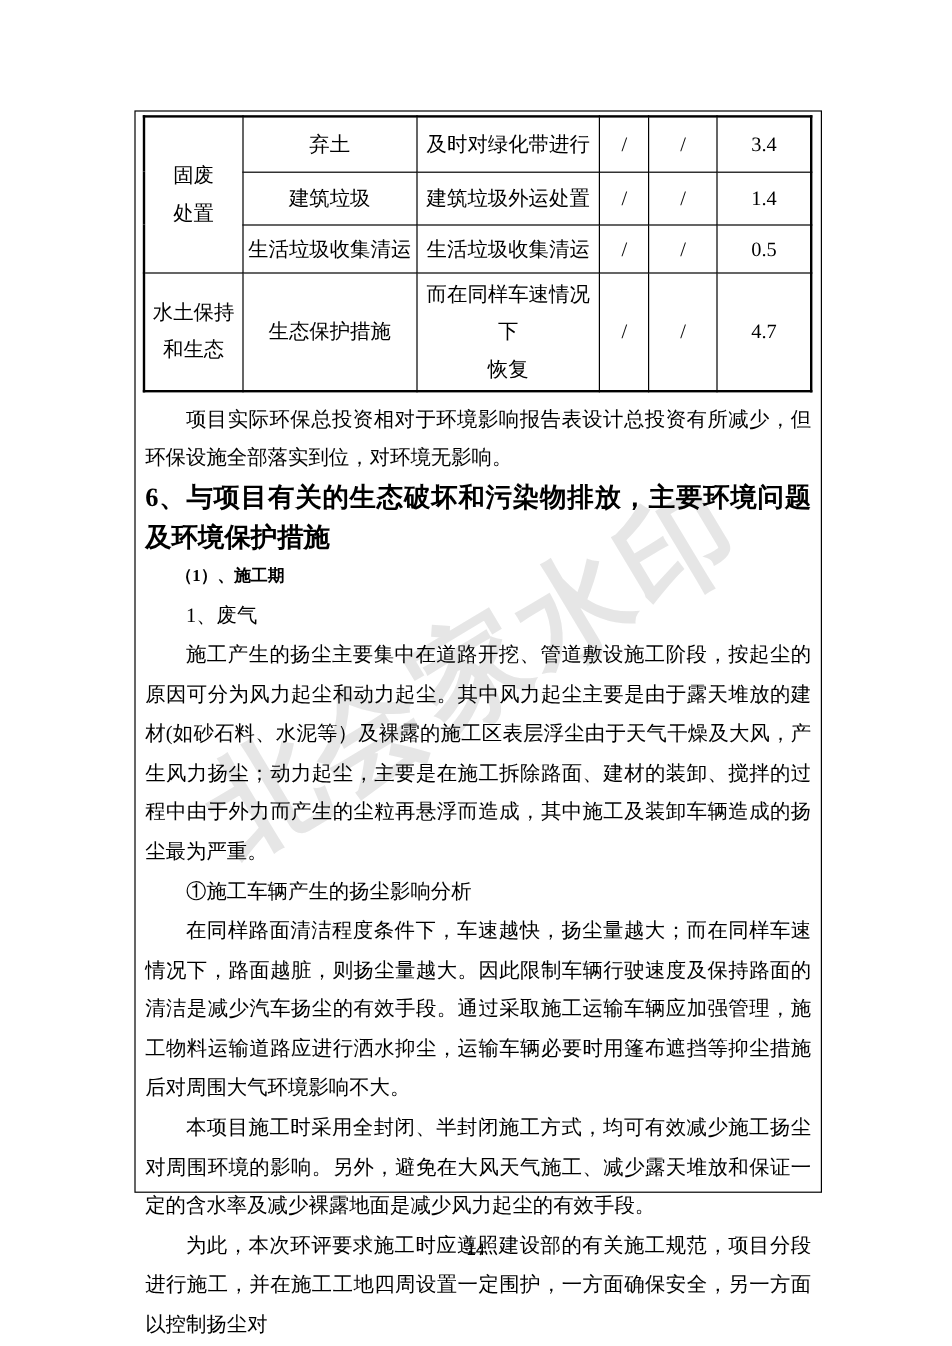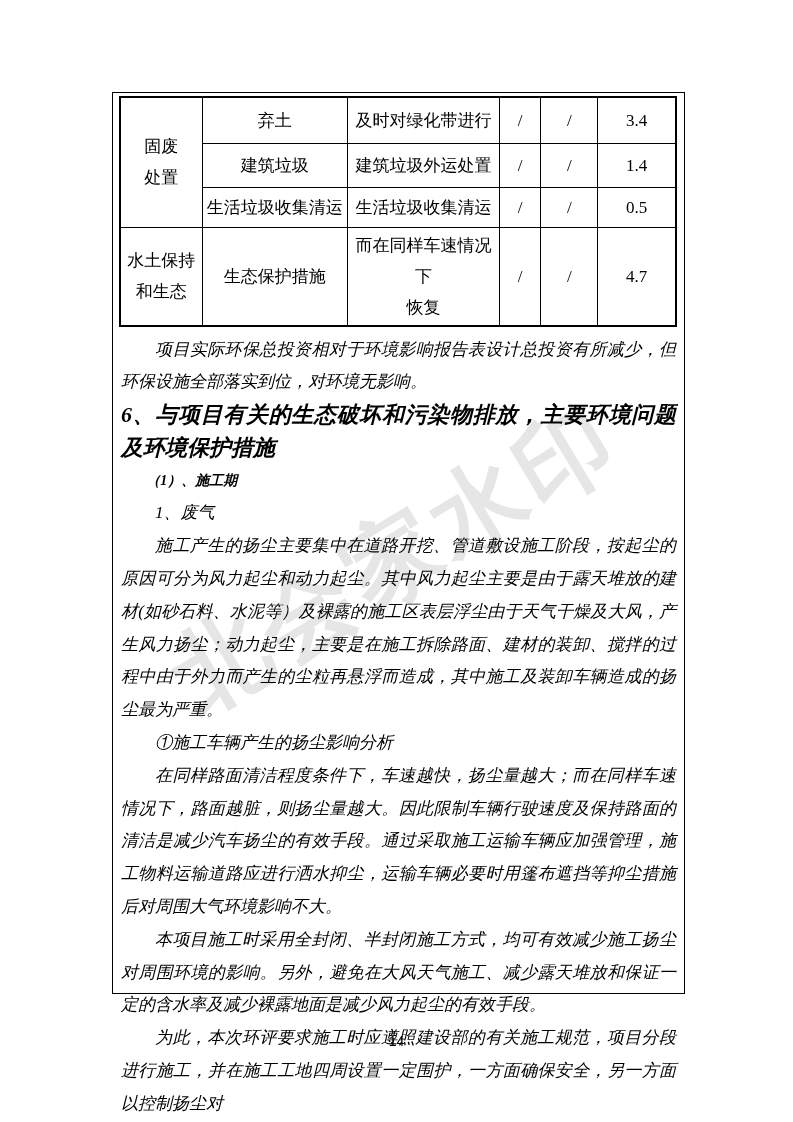--- a/index.html
+++ b/index.html
@@ -60,21 +60,21 @@
   tr.r2 td { height: 44px; }
   tr.r3 td { height: 40px; }
   tr.r4 td { height: 71px; }
   
   .text-area {
     padding: 7px 8px 0 8px;
     font-size: 17px;
     line-height: 32.8px;
     text-align: justify;
   }
-  .text-area p { margin: 0; font-style: italic; }
+  .text-area p { margin: 0; }
   .indent { text-indent: 2em; }
   .h-main { font-weight: 700; font-size: 22px; }
   .h-sub  { font-weight: 700; font-size: 14px; padding-left: 1.8em; }
   .h-min  { padding-left: 2em; }
   .page-number {
     position: absolute;
     top: 1033px;
     left: 0;
     width: 100%;
     text-align: center;

